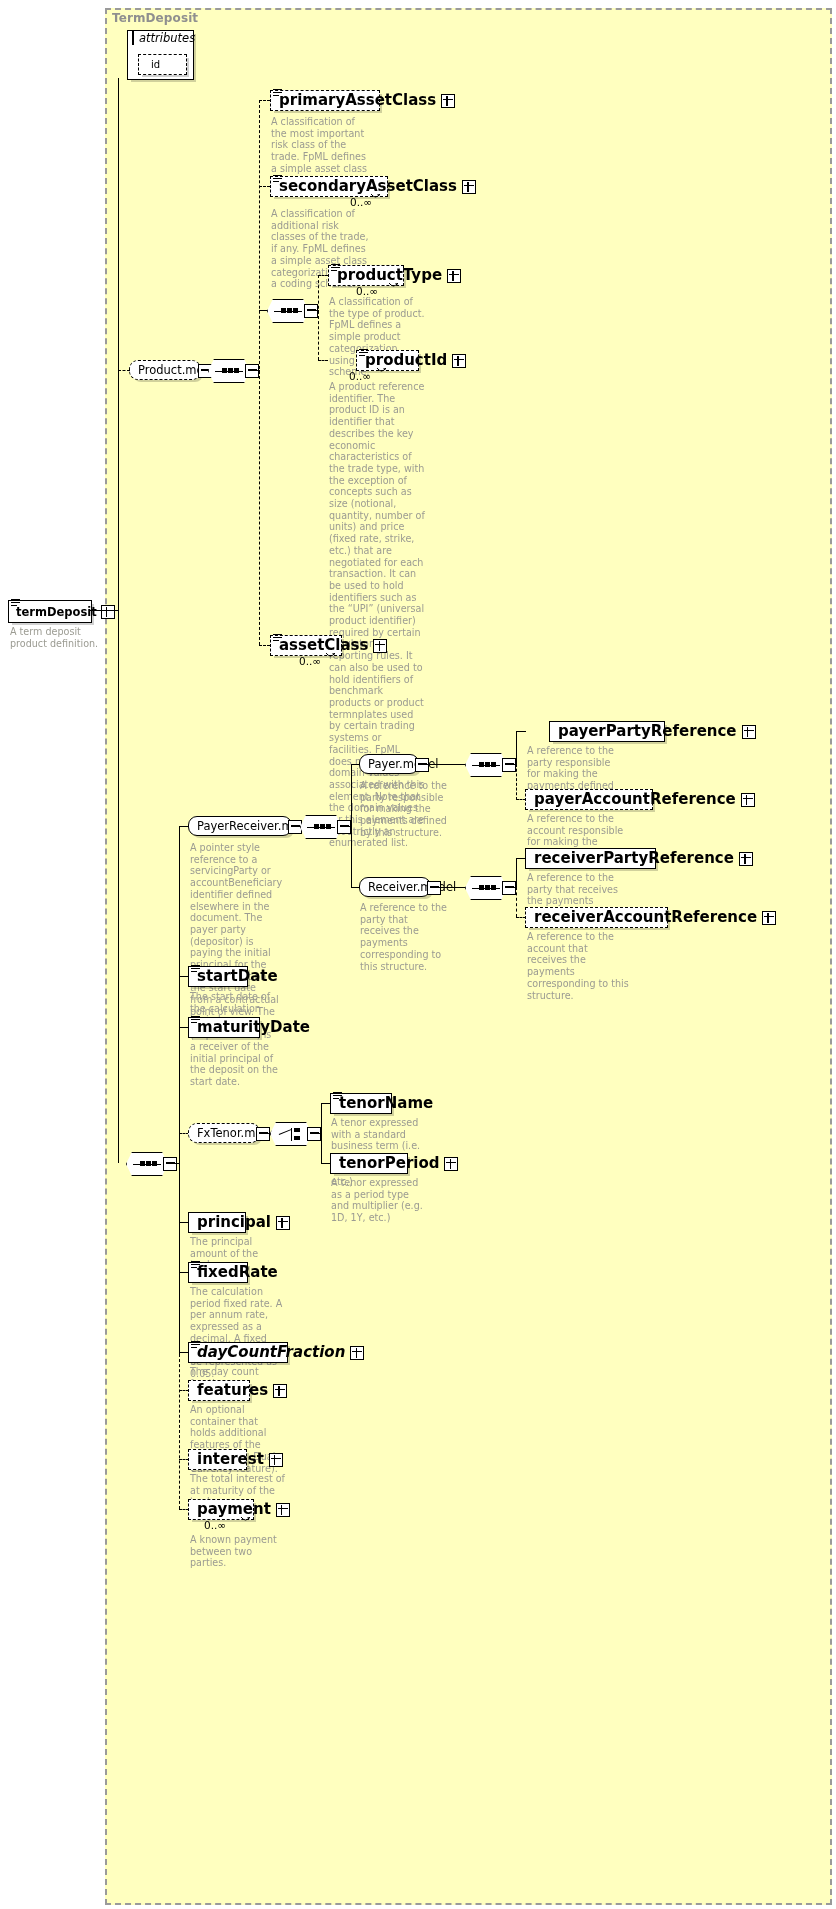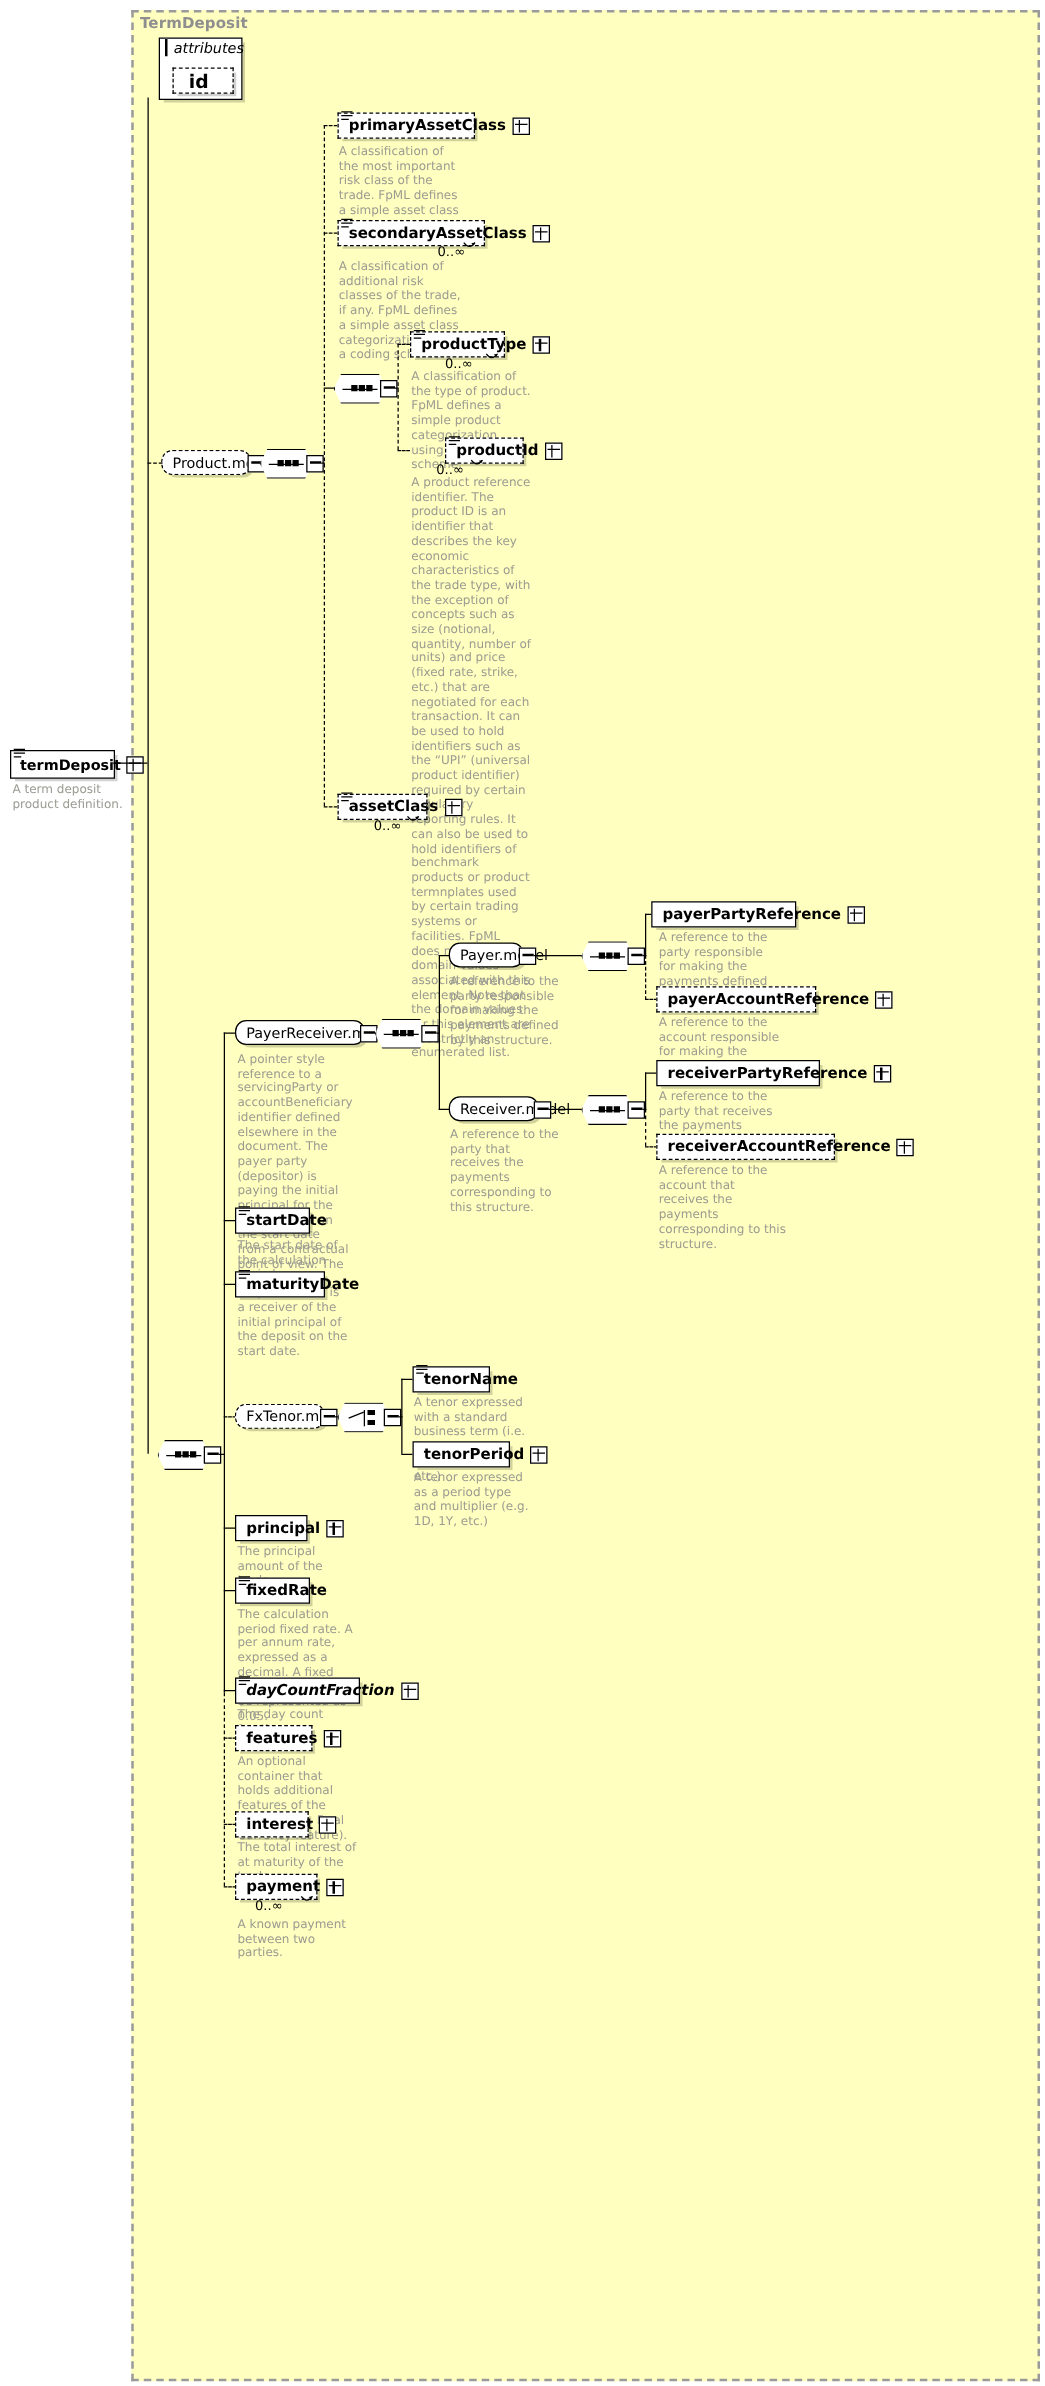--- a/index.html
+++ b/index.html
@@ -14,21 +14,21 @@
   .ln{position:absolute;background:#000;}
   .ln.h{height:1px;}
   .ln.v{width:1px;}
   .dln{position:absolute;}
   .dln.h{height:0;border-top:1px dashed #000;}
   .dln.v{width:0;border-left:1px dashed #000;}
 
   
   .node{position:absolute;box-sizing:border-box;background:#fff;height:21px;
         display:flex;align-items:center;white-space:nowrap;}
-  .node .nm{font-size:12px;font-weight:bold;color:#000;padding:0 5px 0 8px;line-height:21px;}
+  .node .nm{font-size:15px;font-weight:bold;color:#000;padding:0 5px 0 8px;line-height:21px;}
   .node.solid{border:1.6px solid #000;box-shadow:3px 3px 0 -1px rgba(0,0,0,.18);}
   .node.dashed{border:1.6px dashed #000;box-shadow:3px 3px 0 -1px rgba(0,0,0,.18);}
   
   .etag{position:absolute;left:2px;top:-4px;width:9px;height:8px;}
   .etag i{display:block;height:1px;background:#000;margin-top:2px;}
   .etag i:nth-child(1){width:9px;}
   .etag i:nth-child(2){width:9px;}
   .etag i:nth-child(3){width:6px;}
 
   
@@ -65,21 +65,21 @@
   .choiceicon .cd{position:absolute;left:16px;width:6px;height:4.5px;background:#000;}
   .choiceicon .cd1{top:0px}.choiceicon .cd2{top:8px}
 
   
   .attrbox{position:absolute;background:#fff;border:1.6px solid #000;
            box-shadow:3px 3px 0 -1px rgba(0,0,0,.18);}
   .attrhdr{display:flex;height:19px;padding-left:4px;}
   .attrhdr .nm{font-size:11.5px;font-style:italic;color:#000;margin-left:5px;}
   .attrrow{margin:4px 6px 7px 10px;border:1.4px dashed #000;background:#fff;height:19px;
            display:flex;align-items:center;box-shadow:3px 3px 0 -1px rgba(0,0,0,.18);}
-  .attrrow .nm{font-size:15px;font-weight:bold;padding:0 14px 0 12px;text-align:right;}
+  .attrrow .nm{font-size:10px;font-weight:normal;padding:0 14px 0 12px;text-align:right;}
 
   
   .rootbox{position:absolute;background:#fff;border:1.6px solid #000;height:21px;
            display:flex;align-items:center;box-shadow:3px 3px 0 -1px rgba(0,0,0,.18);}
   .rootbox .nm{font-size:11.5px;font-weight:bold;padding:0 4px 0 7px;}
 
   
   .doc{position:absolute;color:#9b9b92;font-size:9.6px;line-height:11.7px;
        font-family:"DejaVu Sans","Liberation Sans",sans-serif;}
   .card{position:absolute;color:#000;font-size:10.5px;font-family:"DejaVu Sans",sans-serif;}
@@ -290,21 +290,21 @@
         <span class="d d2"></span>
         <span class="d d3"></span>
       </span>
   </div>
   <div class="minus" style="left:502px;top:758px;"></div>
   <div class="ln h" style="left:514px;top:764px;width:3px;"></div>
   <div class="ln v" style="left:516px;top:731px;height:34px;"></div>
   <div class="dln v" style="left:516px;top:764px;height:36px;"></div>
 
   <div class="ln h" style="left:516px;top:731px;width:10px;"></div>
-  <div class="node solid" style="left:521px;top:721px;width:116px;">
+  <div class="node solid" style="left:549px;top:721px;width:116px;">
     <span class="nm">payerPartyReference</span>
     <span class="plus"></span>
   </div>
   <div class="doc" style="left:527px;top:745px;width:96px;">A reference to the party responsible for making the payments defined by this structure.</div>
 
   <div class="dln h" style="left:516px;top:799px;width:10px;"></div>
   <div class="node dashed" style="left:525px;top:789px;width:128px;">
     <span class="nm">payerAccountReference</span>
     <span class="plus"></span>
   </div>

